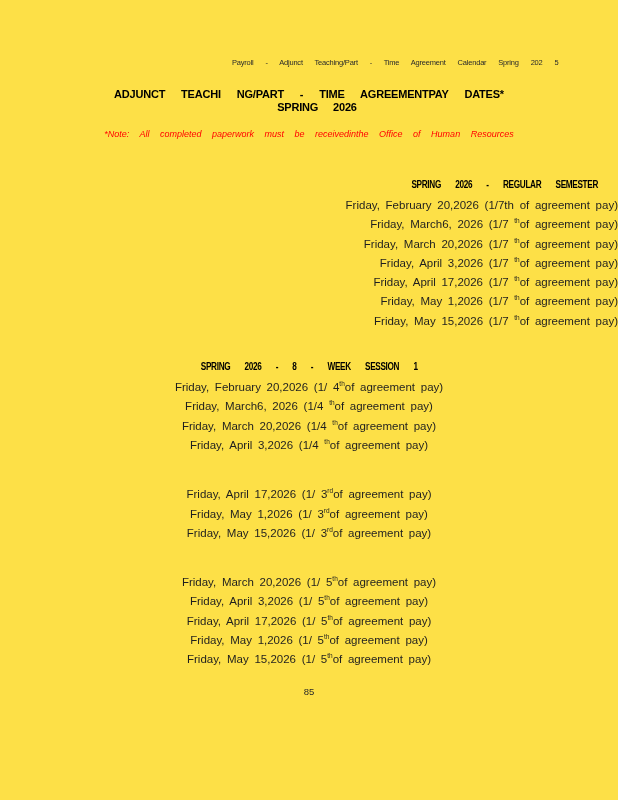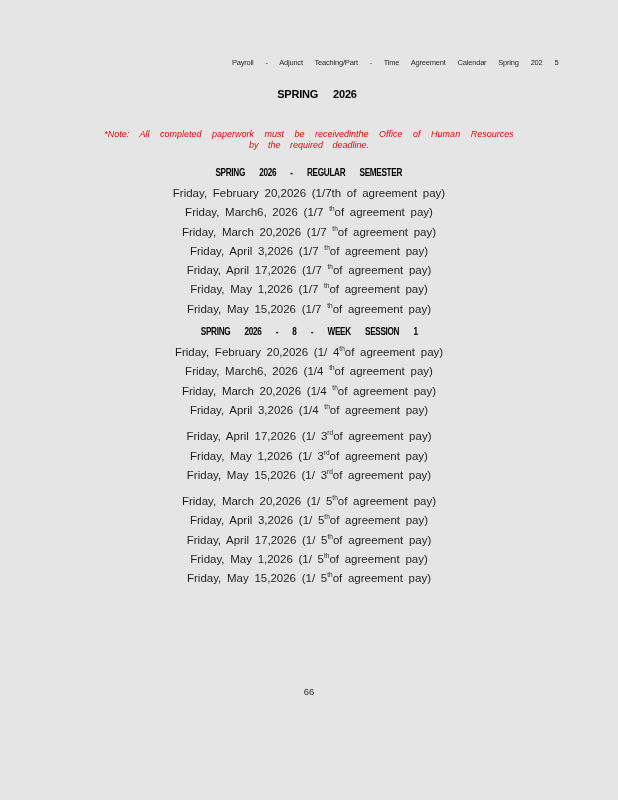--- a/index.html
+++ b/index.html
@@ -1,20 +1,20 @@
 <!DOCTYPE html>
 <html><head>
 <meta charset="utf-8">
 <style>
   html, body { margin: 0; padding: 0; background: #ffffff; }
   .page {
     position: relative;
     width: 618px;
     height: 800px;
-    background: #e5e5e5;
+    background: #fde047;
     font-family: "Liberation Sans", sans-serif;
     color: #1a1a1a;
     overflow: hidden;
   }
   .running-header {
     position: absolute;
     left: 232px;
     top: 58px;
     font-size: 7.5px;
     letter-spacing: -0.2px;
@@ -46,22 +46,22 @@
   }
   .note-line1 { word-spacing: 8px; white-space: nowrap; }
   .note-line2 { word-spacing: 7px; }
   .sections {
     position: absolute;
     top: 163px;
     left: 0;
     width: 100%;
     text-align: center;
   }
-  .pay-section { margin-top: 7px; }
-  .pay-section:first-child { margin-top: 4px; }
+  .pay-section { margin-top: 30px; }
+  .pay-section:first-child { margin-top: 16px; text-align: right; }
   .sec-heading {
     font-size: 10px;
     font-weight: bold;
     color: #000000;
     line-height: 12px;
     margin-bottom: 5px;
   }
   .sec-heading .condensed {
     display: inline-block;
     transform: scaleX(0.82);
@@ -93,26 +93,26 @@
   }
 </style>
 </head>
 <body>
 
 <div class="page">
 
   <div class="running-header">Payroll - Adjunct Teaching/Part - Time Agreement Calendar Spring 202 5</div>
 
   <div class="title-block">
+    <div class="title-line1">ADJUNCT TEACHI NG/PART - TIME AGREEMENTPAY DATES*</div>
     <div class="title-line2">SPRING 2026</div>
   </div>
 
   <div class="note-block" style="color: rgb(255, 0, 0);">
     <div class="note-line1">*Note: All completed paperwork must be receivedinthe Office of Human Resources</div>
-    <div class="note-line2">by the required deadline.</div>
   </div>
 
   <div class="sections">
       <section class="pay-section sec-0">
         <div class="sec-heading"><span class="condensed">SPRING 2026 - REGULAR SEMESTER</span></div>
         <div class="pay-row">Friday, February 20,2026 (1/7th of agreement pay)</div>
         <div class="pay-row">Friday, March6, 2026 (1/7 <sup>th</sup>of agreement pay)</div>
         <div class="pay-row">Friday, March 20,2026 (1/7 <sup>th</sup>of agreement pay)</div>
         <div class="pay-row">Friday, April 3,2026 (1/7 <sup>th</sup>of agreement pay)</div>
         <div class="pay-row">Friday, April 17,2026 (1/7 <sup>th</sup>of agreement pay)</div>
@@ -133,15 +133,15 @@
       </section>
       <section class="pay-section sec-3">
         <div class="pay-row">Friday, March 20,2026 (1/ 5<sup>th</sup>of agreement pay)</div>
         <div class="pay-row">Friday, April 3,2026 (1/ 5<sup>th</sup>of agreement pay)</div>
         <div class="pay-row">Friday, April 17,2026 (1/ 5<sup>th</sup>of agreement pay)</div>
         <div class="pay-row">Friday, May 1,2026 (1/ 5<sup>th</sup>of agreement pay)</div>
         <div class="pay-row">Friday, May 15,2026 (1/ 5<sup>th</sup>of agreement pay)</div>
       </section>
     </div>
 
-  <div class="page-number">66</div>
+  <div class="page-number">85</div>
 
 </div>
 
 </body></html>

